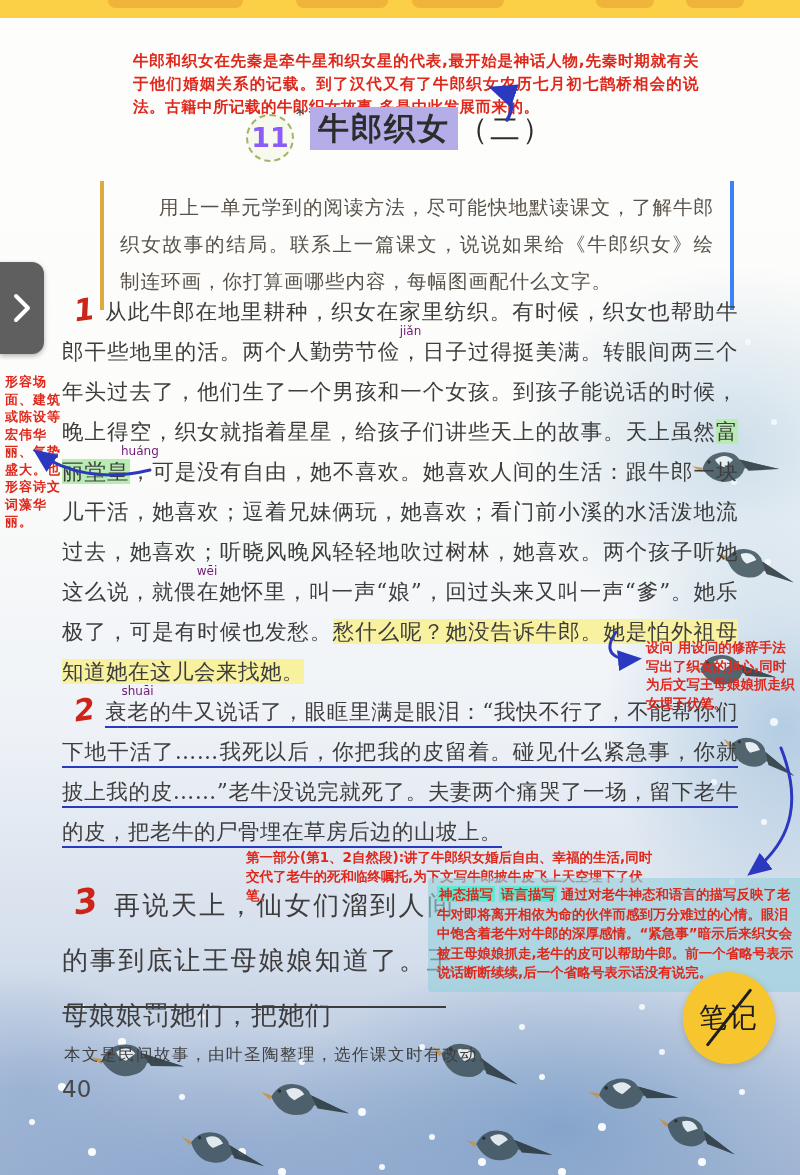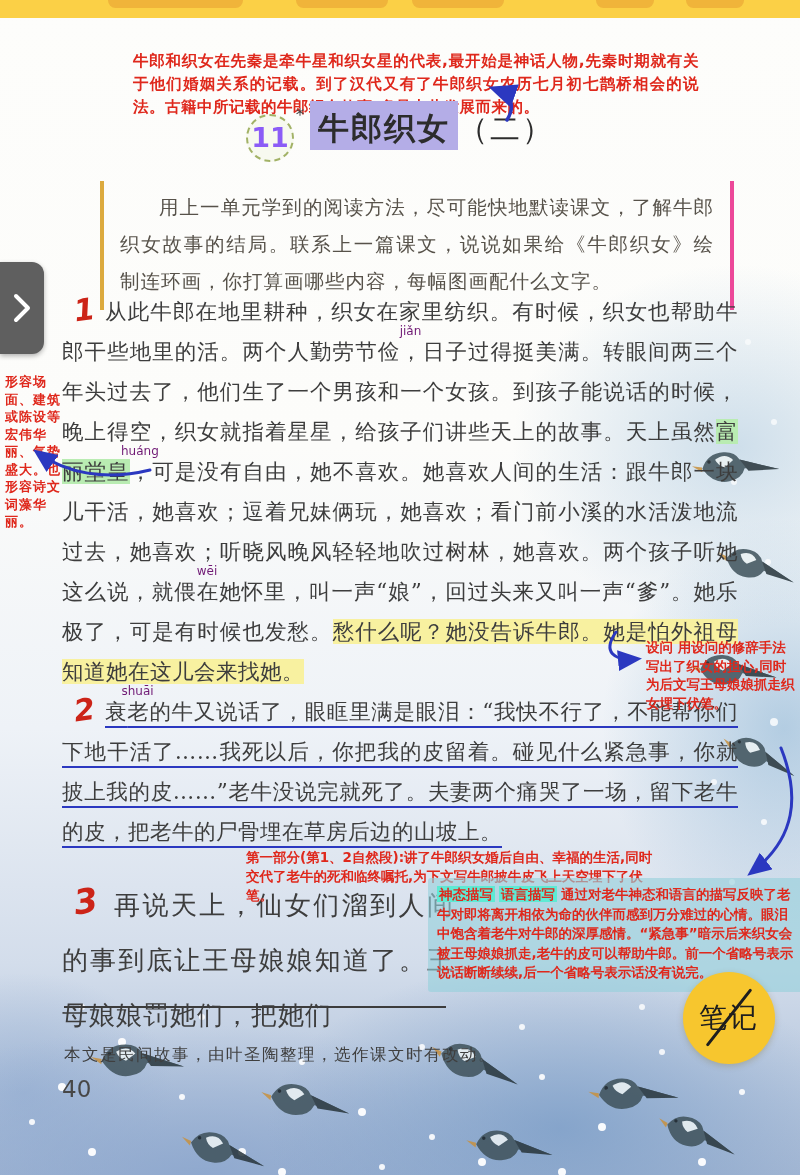--- a/index.html
+++ b/index.html
@@ -65,26 +65,26 @@
     padding:7px 9px 9px 9px;border-radius:3px;}
   .tag-hl{background:#5eead4;padding:0 2px;margin-right:4px;}
   
   .title-row{position:absolute;left:0;top:106px;width:800px;text-align:center;z-index:10;color:#2c2c2c;}
   .lesson-circle{
     display:inline-block;width:44px;height:44px;line-height:44px;border:2px dashed #a2b266;
     border-radius:50%;color:#8b5cf6;font-size:27px;font-weight:bold;vertical-align:-8px;
     background:rgba(243,246,232,.6);font-family:"DejaVu Sans","Liberation Sans",sans-serif;
   }
   .title-star{font-size:16px;color:#444;vertical-align:18px;margin:0 6px 0 2px;}
-  .title-main{background:#b4ade7;padding:9px 8px 4px 8px;font-size:31px;font-weight:bold;letter-spacing:2px;}
+  .title-main{background:#b4ade7;padding:3px 8px 4px 8px;font-size:31px;font-weight:bold;letter-spacing:2px;}
   .title-suffix{font-size:30px;letter-spacing:2px;}
   
   .instruction{
     position:absolute;left:100px;top:181px;width:594px;z-index:10;
-    border-left:4px solid #dcaa3e;border-right:4px solid #ec4899;
+    border-left:4px solid #dcaa3e;border-right:4px solid #3b82f6;
     padding:8px 16px 10px 16px;font-size:19.5px;line-height:37px;color:#57524a;
     text-align:justify;letter-spacing:1px;
   }
   .instruction p{margin:0;text-indent:2em;}
   
   .main-text{position:absolute;left:62px;top:292px;width:676px;z-index:10;
     font-size:21.5px;line-height:40px;color:#3d3d3d;text-align:justify;letter-spacing:.5px;}
   .main-text p{margin:0;text-indent:2em;position:relative;}
   .pmarker{position:absolute;left:12px;top:3px;color:#cc2418;font-size:30px;line-height:1;
     font-style:italic;font-weight:bold;transform:rotate(-8deg);text-indent:0;

